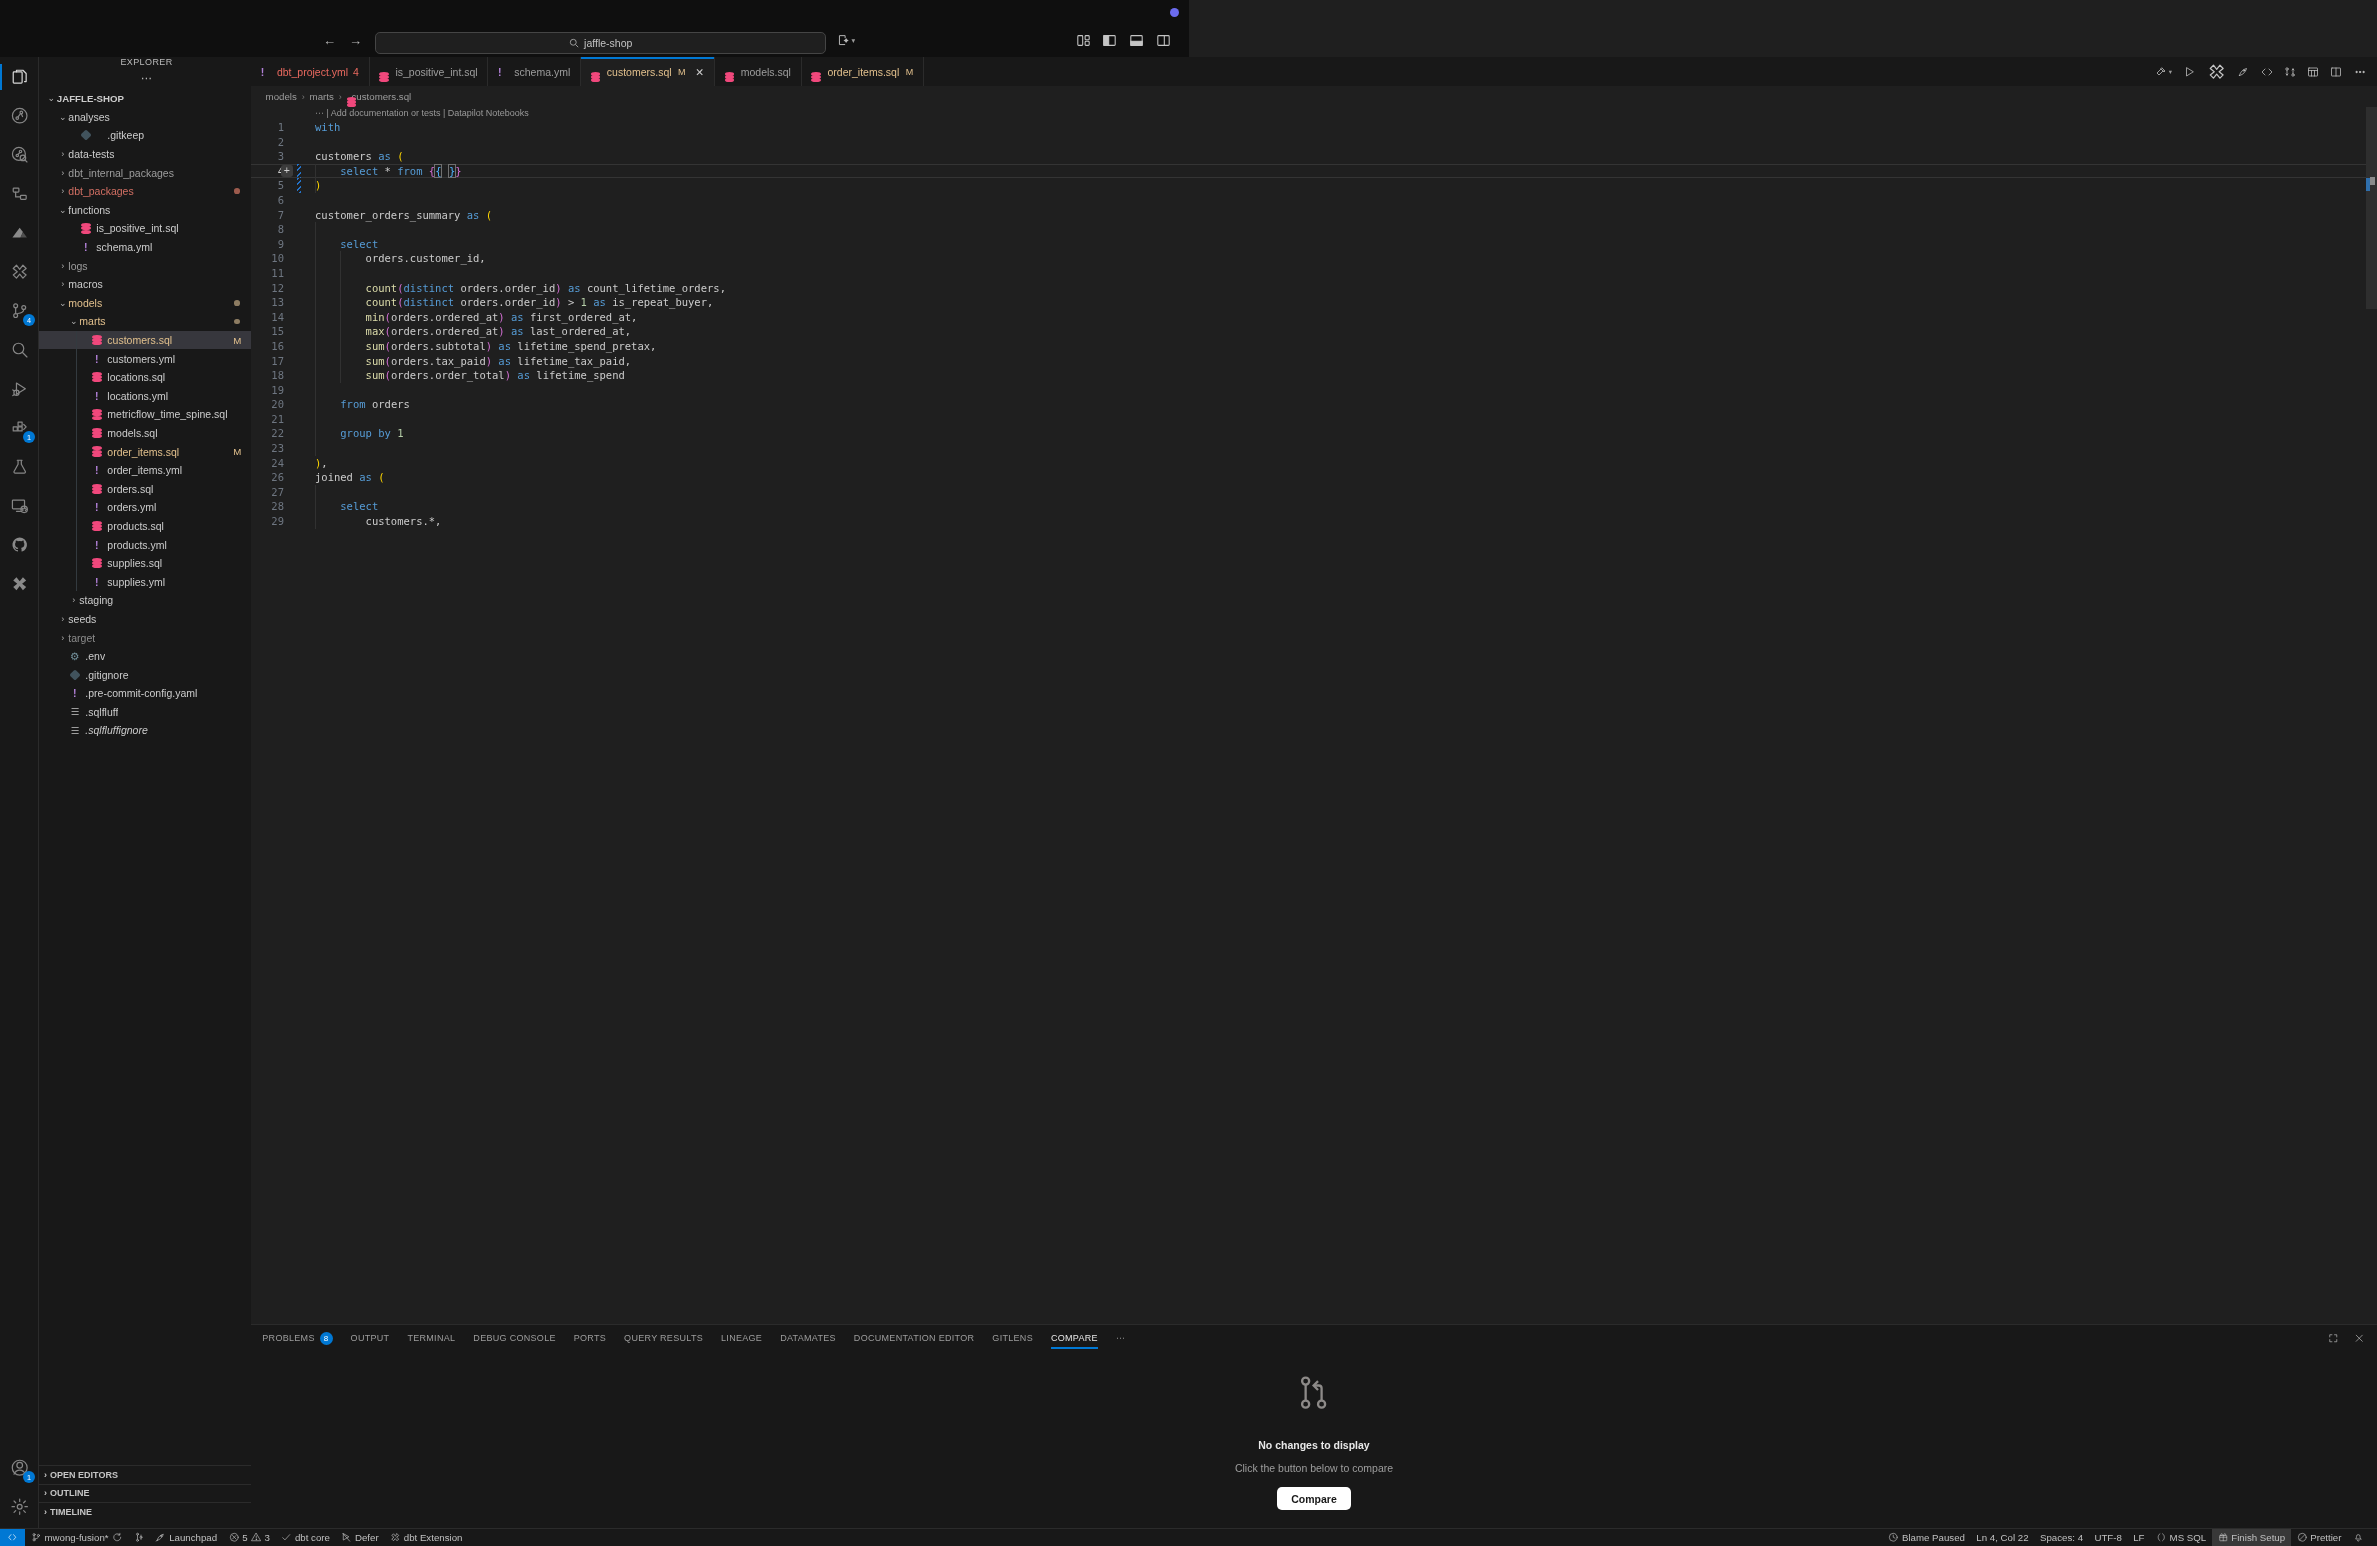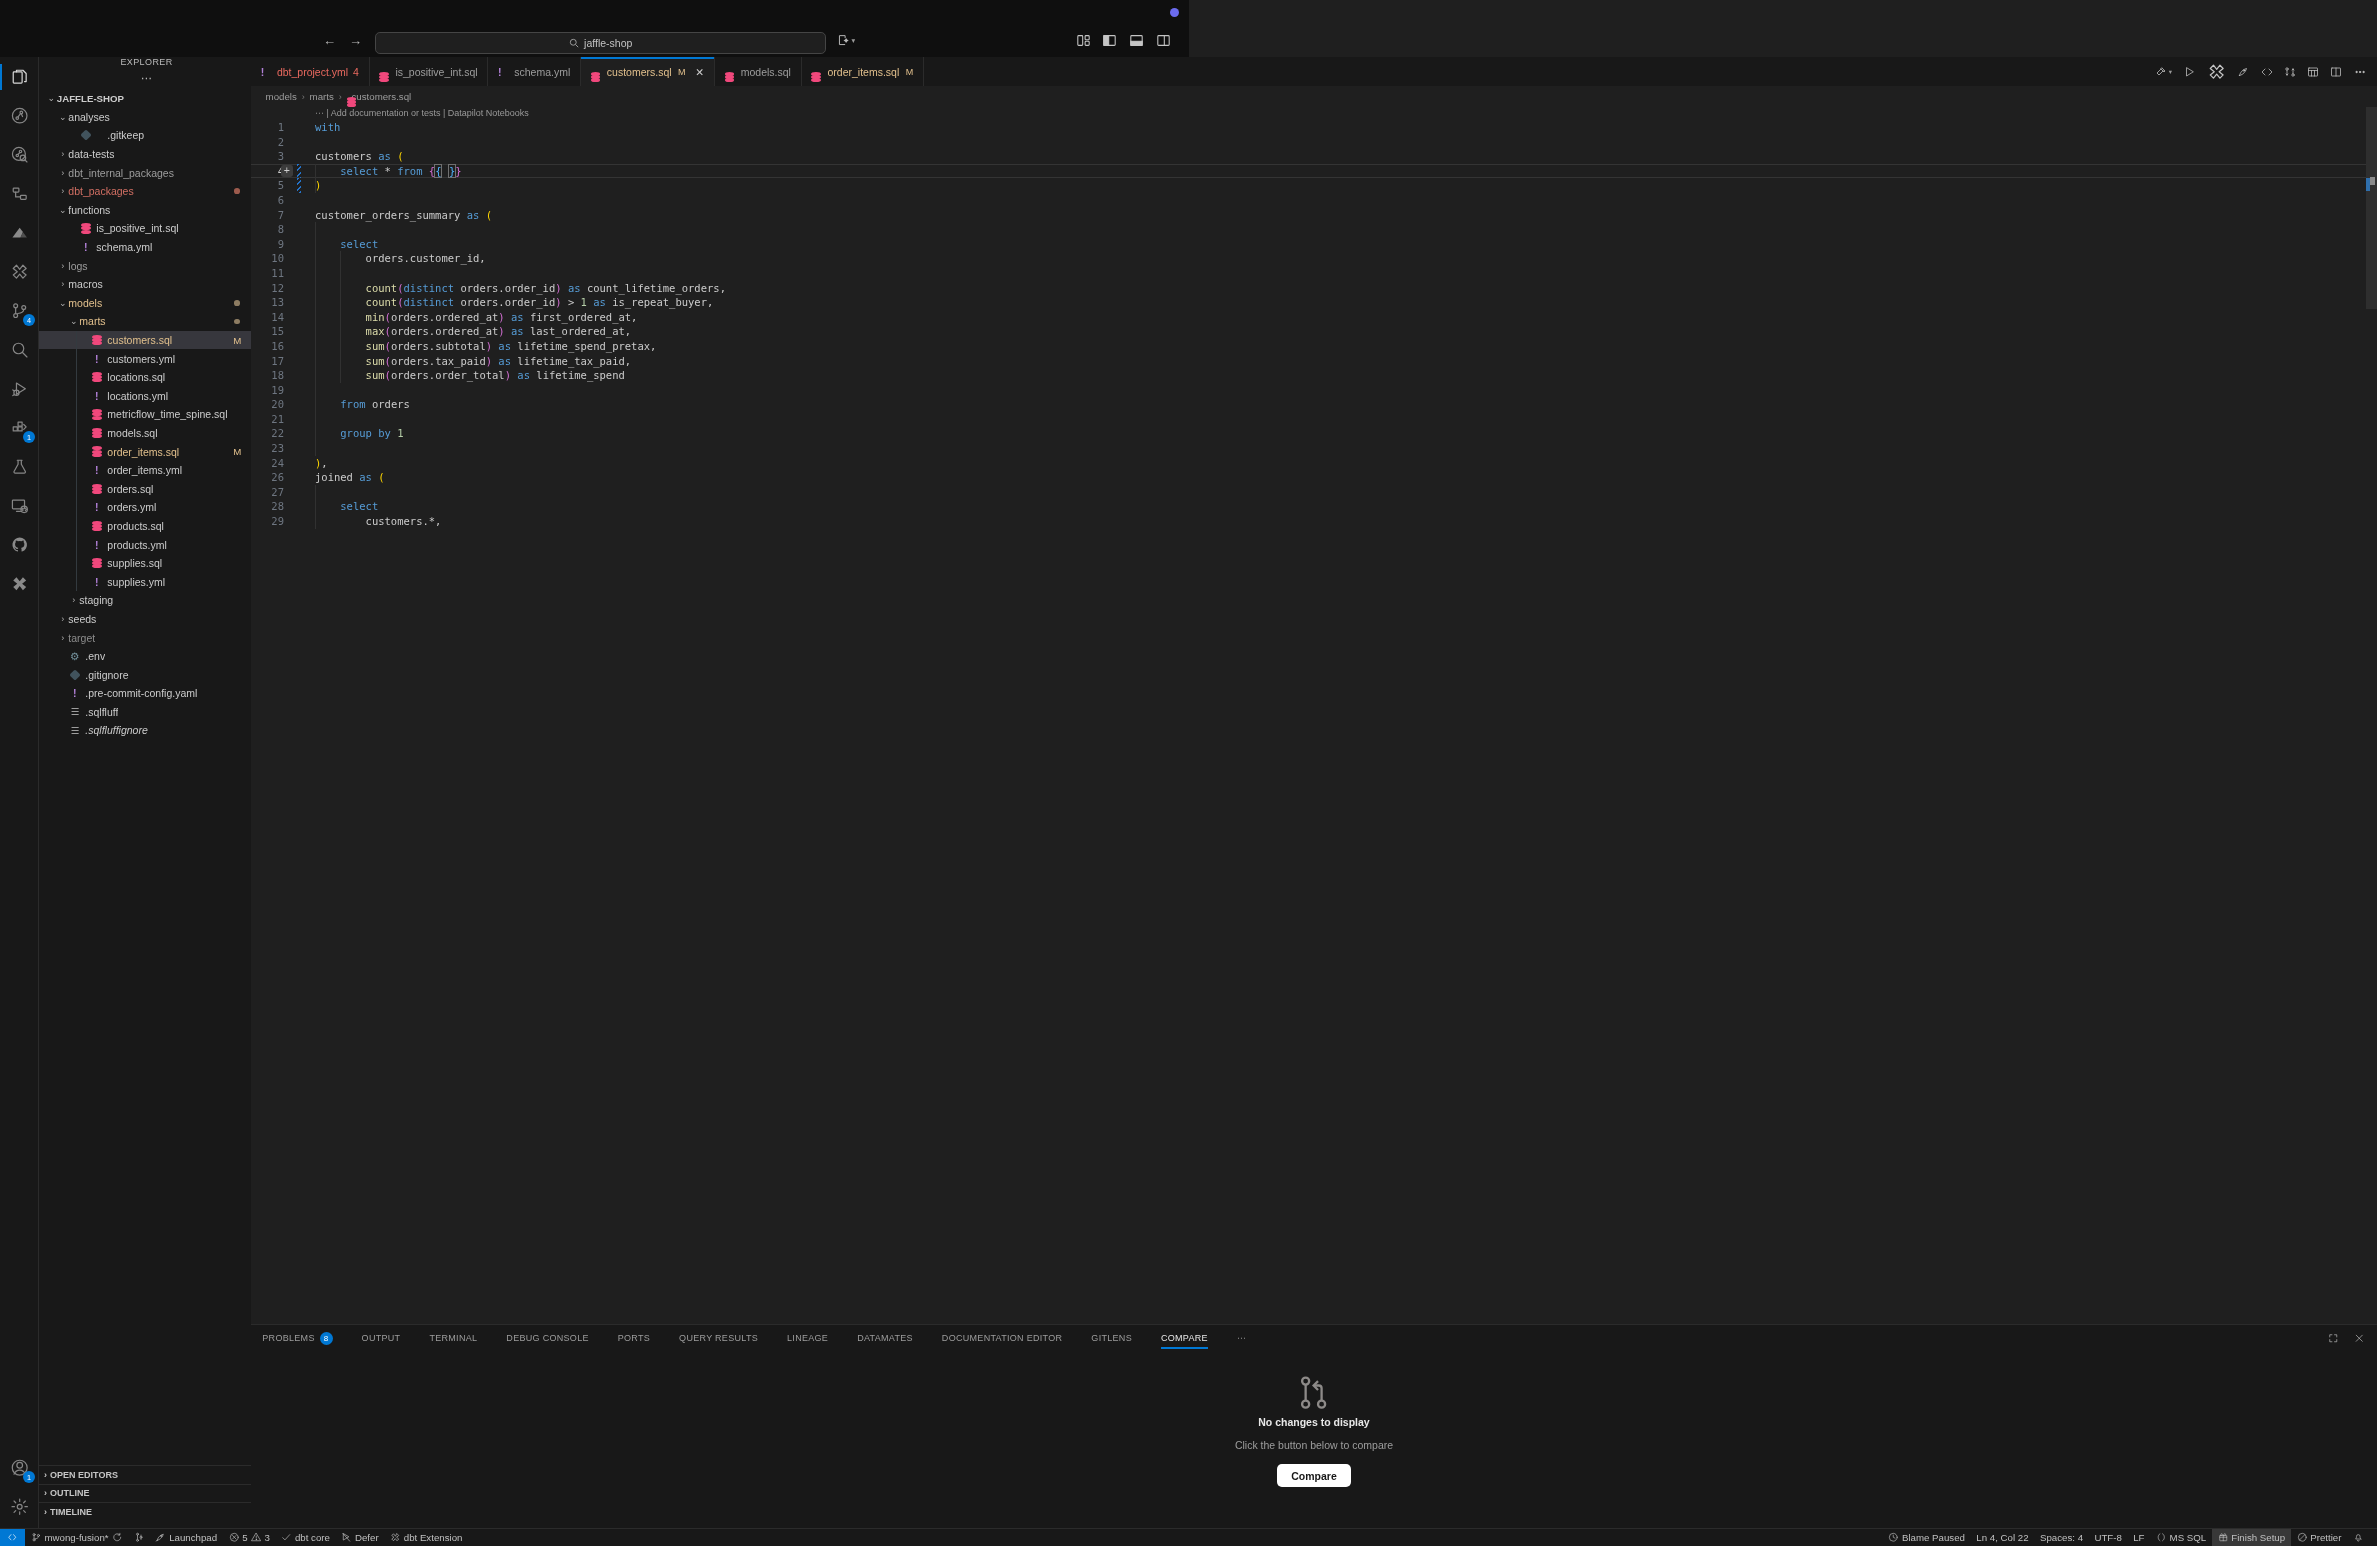--- a/index.html
+++ b/index.html
@@ -89,31 +89,31 @@
   .tk-box{outline:0.8px solid #707070; outline-offset:-0.8px;}
   .cursorbar { display:inline-block; width:1.2px; height:12px; background:#d4d4d4; vertical-align:-1.6px; }
   .iguide { position:absolute; width:0.8px; top:0; bottom:0; background:#313131; }
   #overview-ruler { position:absolute; right:0; top:50px; width:11.3px; bottom:204px; background:#1f1f1f; }
   #ruler-slider { position:absolute; right:0; top:0; width:11.3px; height:202px; background:#393939; opacity:.6; }
   #ruler-mod { position:absolute; right:7.3px; top:71px; width:4px; height:13px; background:#2f6fad; }
   #ruler-cursor { position:absolute; right:1.6px; top:70px; width:5.7px; height:8px; background:#8a8a8a; }
 
   
   #panel { position:absolute; left:0; right:0; bottom:0; height:204px; background:#181818; border-top:0.8px solid #2b2b2b; }
-  #panel-tabs { display:flex; align-items:center; height:26px; padding-left:11.3px; gap:29px; }
+  #panel-tabs { display:flex; align-items:center; height:26px; padding-left:11.3px; gap:18px; }
   .ptab { position:relative; font-size:9px; letter-spacing:0.3px; color:#9d9d9d; display:flex; align-items:center; gap:4.9px;
     height:26px; }
   .ptab.active { color:#e7e7e7; }
   .ptab.active::after { content:""; position:absolute; left:0; right:0; bottom:2.4px; height:1.6px; background:#0078d4; }
   .pbadge { background:#0078d4; color:#fff; border-radius:7.3px; min-width:13px; height:13px; font-size:8px;
     display:flex; align-items:center; justify-content:center; padding:0 3.2px; }
   #panel-actions { margin-left:auto; display:flex; gap:14.6px; padding-right:13px; color:#c5c5c5; align-items:center; }
   #compare-body { position:absolute; top:26px; left:0; right:0; bottom:0; display:flex; flex-direction:column;
     align-items:center; justify-content:flex-start; padding-top:22.6px; }
-  #compare-title { font-size:10.5px; font-weight:bold; color:#e8e8e8; margin-top:3px; }
+  #compare-title { font-size:10.5px; font-weight:bold; color:#e8e8e8; margin-top:26px; }
   #compare-sub { font-size:10.5px; color:#9d9d9d; margin-top:11.3px; }
   #compare-btn { margin-top:13px; background:#ffffff; color:#181818; font-size:10.5px; font-weight:600;
     border:none; border-radius:4.9px; padding:5.7px 14.6px; cursor:pointer; }
 
   
   #statusbar { position:absolute; left:0; right:0; bottom:0; height:18px; background:#181818; border-top:0.8px solid #2b2b2b;
     display:flex; align-items:center; font-size:9.7px; color:#c0c0c0; }
   #sb-left { display:flex; align-items:center; height:100%; }
   #sb-right { margin-left:auto; display:flex; align-items:center; height:100%; padding-right:8px; }
   .sb-item { display:flex; align-items:center; gap:3.2px; padding:0 5.7px; height:100%; white-space:nowrap; }

